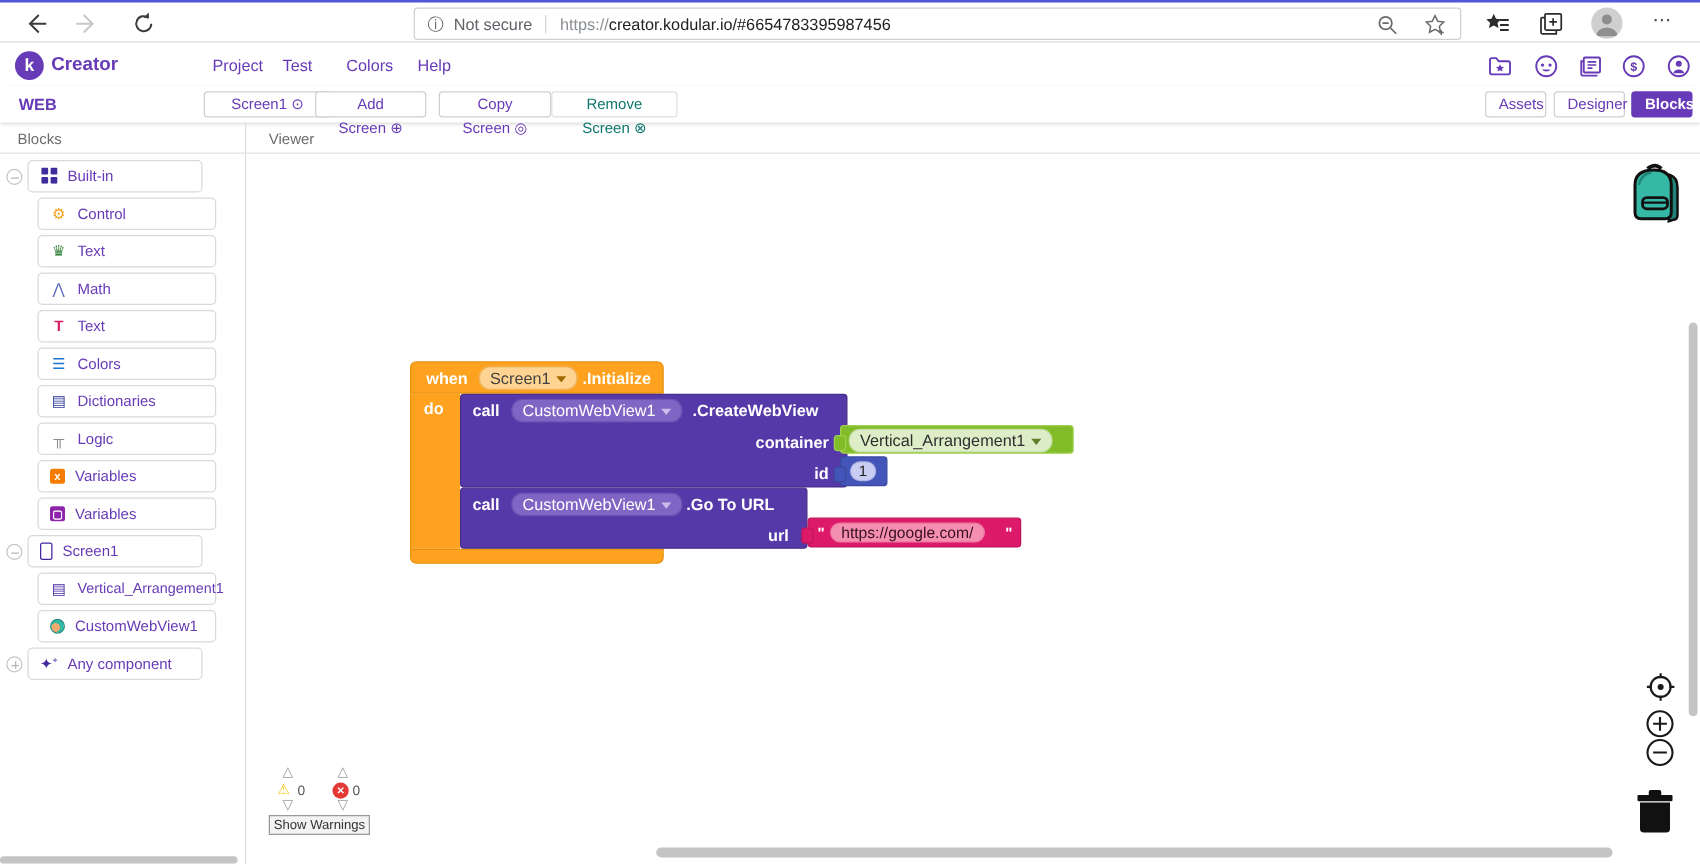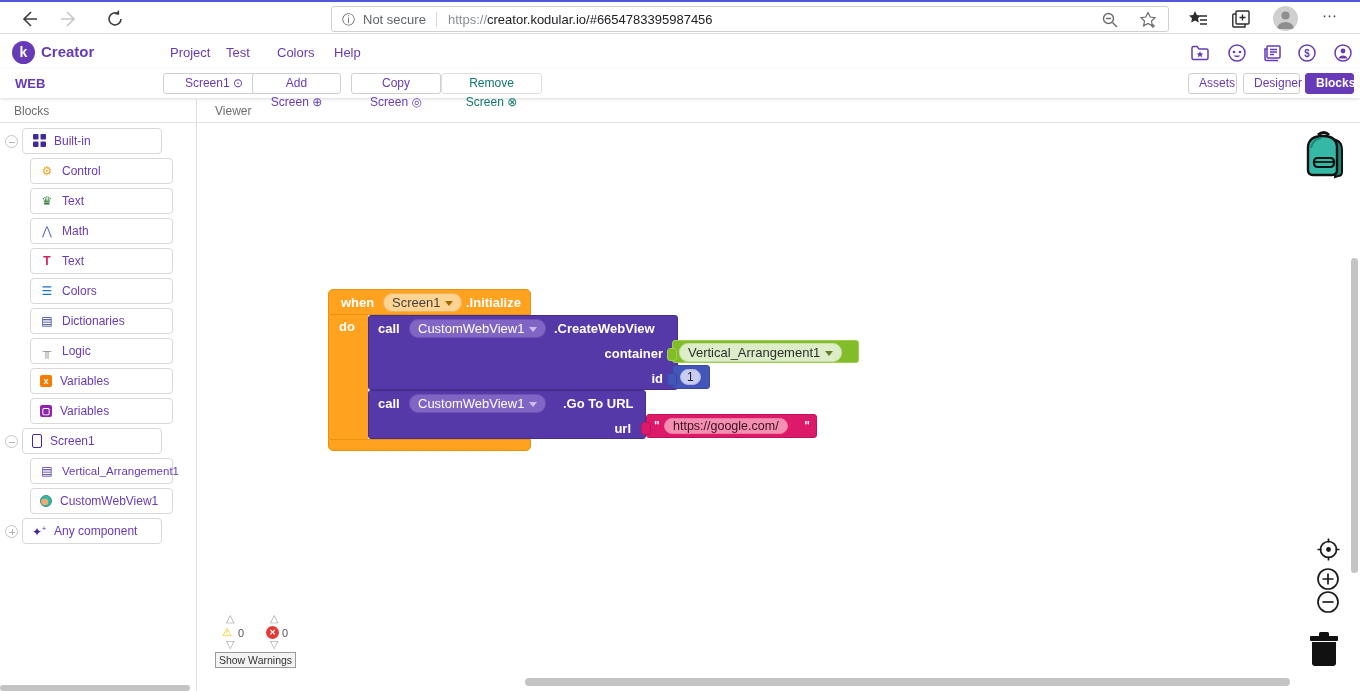--- a/index.html
+++ b/index.html
@@ -292,21 +292,21 @@
     <span class="field gfield" style="position:absolute;left:6px;top:2px"><span>Vertical_Arrangement1</span><span class="caret" style="border-top:5px solid #5f7d2a"></span></span>
   </div>
 
   <div class="blk blue-blk ltab" style="left:672px;top:365px;width:38px;height:24px">
     <span class="field bfield" style="position:absolute;left:7px;top:3px">1</span>
   </div>
 
   <div class="blk purple" style="left:368px;top:390px;width:278px;height:49px">
     <span class="blocktext" style="position:absolute;left:9px;top:5px">call</span>
     <span class="field pfield" style="position:absolute;left:40px;top:3px"><span>CustomWebView1</span><span class="caret" style="border-top:5px solid #cbbcec"></span></span>
-    <span class="blocktext" style="position:absolute;left:194px;top:5px">.Go To URL</span>
+    <span class="blocktext" style="position:absolute;left:180px;top:5px">.Go To URL</span>
     <span class="blocktext" style="position:absolute;right:14px;top:30px">url</span>
   </div>
 
   <div class="blk pink-blk ltab" style="left:646px;top:414px;width:171px;height:24px">
     <span class="blocktext" style="position:absolute;left:7px;top:4px;font-size:12px">"</span>
     <span class="field kfield" style="position:absolute;left:17px;top:3px;font-size:12.5px">https://google.com/</span>
     <span class="blocktext" style="position:absolute;right:6px;top:4px;font-size:12px">"</span>
   </div>
 
   <div class="blk" style="left:1298px;top:128px">

